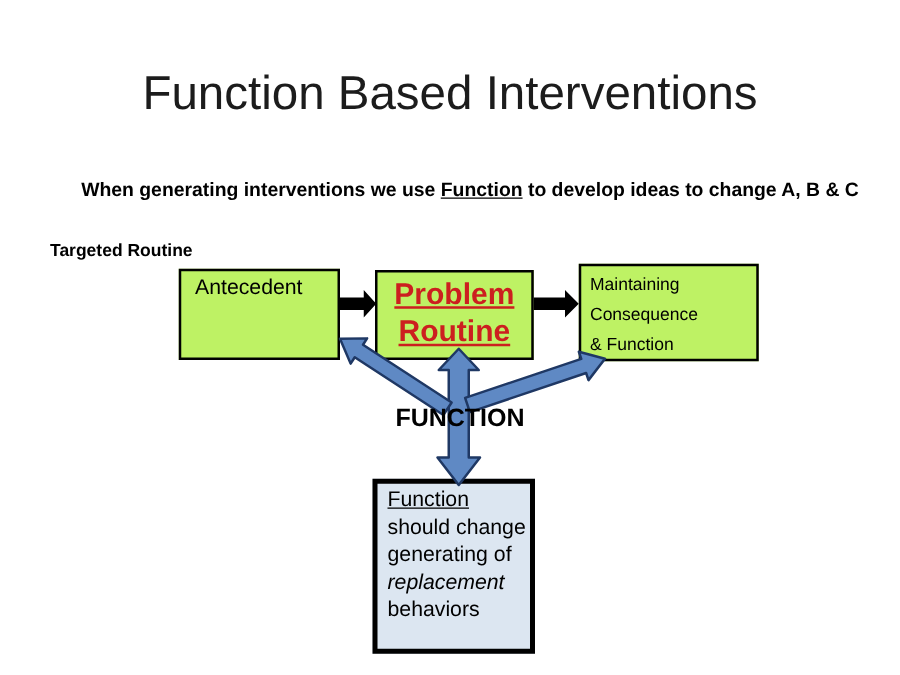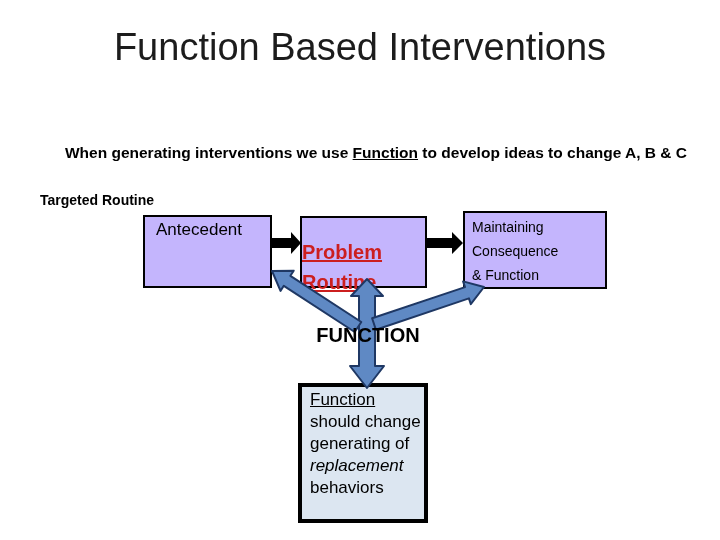--- a/index.html
+++ b/index.html
@@ -14,21 +14,21 @@
   body { font-family: "Liberation Sans", sans-serif; }
   .slide {
     position: relative;
     width: 720px;
     height: 540px;
     background: #ffffff;
     overflow: hidden;
   }
   .title {
     position: absolute;
-    top: 26px; left: 0; width: 720px;
+    top: 54px; left: 0; width: 720px;
     text-align: center;
     font-size: 38px;
     font-weight: 400;
     color: #1c1c1c;
     letter-spacing: 0px;
     white-space: nowrap;
   }
   .subtitle {
     position: absolute;
     top: 144px; left: 16px; width: 720px;
@@ -42,35 +42,35 @@
   .section-label {
     position: absolute;
     left: 40px; top: 192px;
     font-size: 14px;
     font-weight: 700;
     color: var(--ink);
     white-space: nowrap;
   }
   .box {
     position: absolute;
-    background: #c4b5fd;
+    background: #bef264;
     border: 2px solid #000000;
     color: var(--ink);
     z-index: 1;
   }
   .box-antecedent {
     left: 143px; top: 215px; width: 129px; height: 73px;
     padding: 3px 0 0 11px;
     font-size: 17px;
   }
   .box-problem {
     left: 300px; top: 216px; width: 127px; height: 72px;
-    padding-top: 19px;
-    text-align: left;
-    font-size: 20px;
+    padding-top: 3px;
+    text-align: center;
+    font-size: 24px;
     font-weight: 700;
     line-height: 30px;
     color: var(--red-text);
   }
   .box-problem .line { text-decoration: underline; }
   .box-consequence {
     left: 463px; top: 211px; width: 144px; height: 78px;
     padding: 2px 0 0 7px;
     font-size: 14px;
     line-height: 24px;

